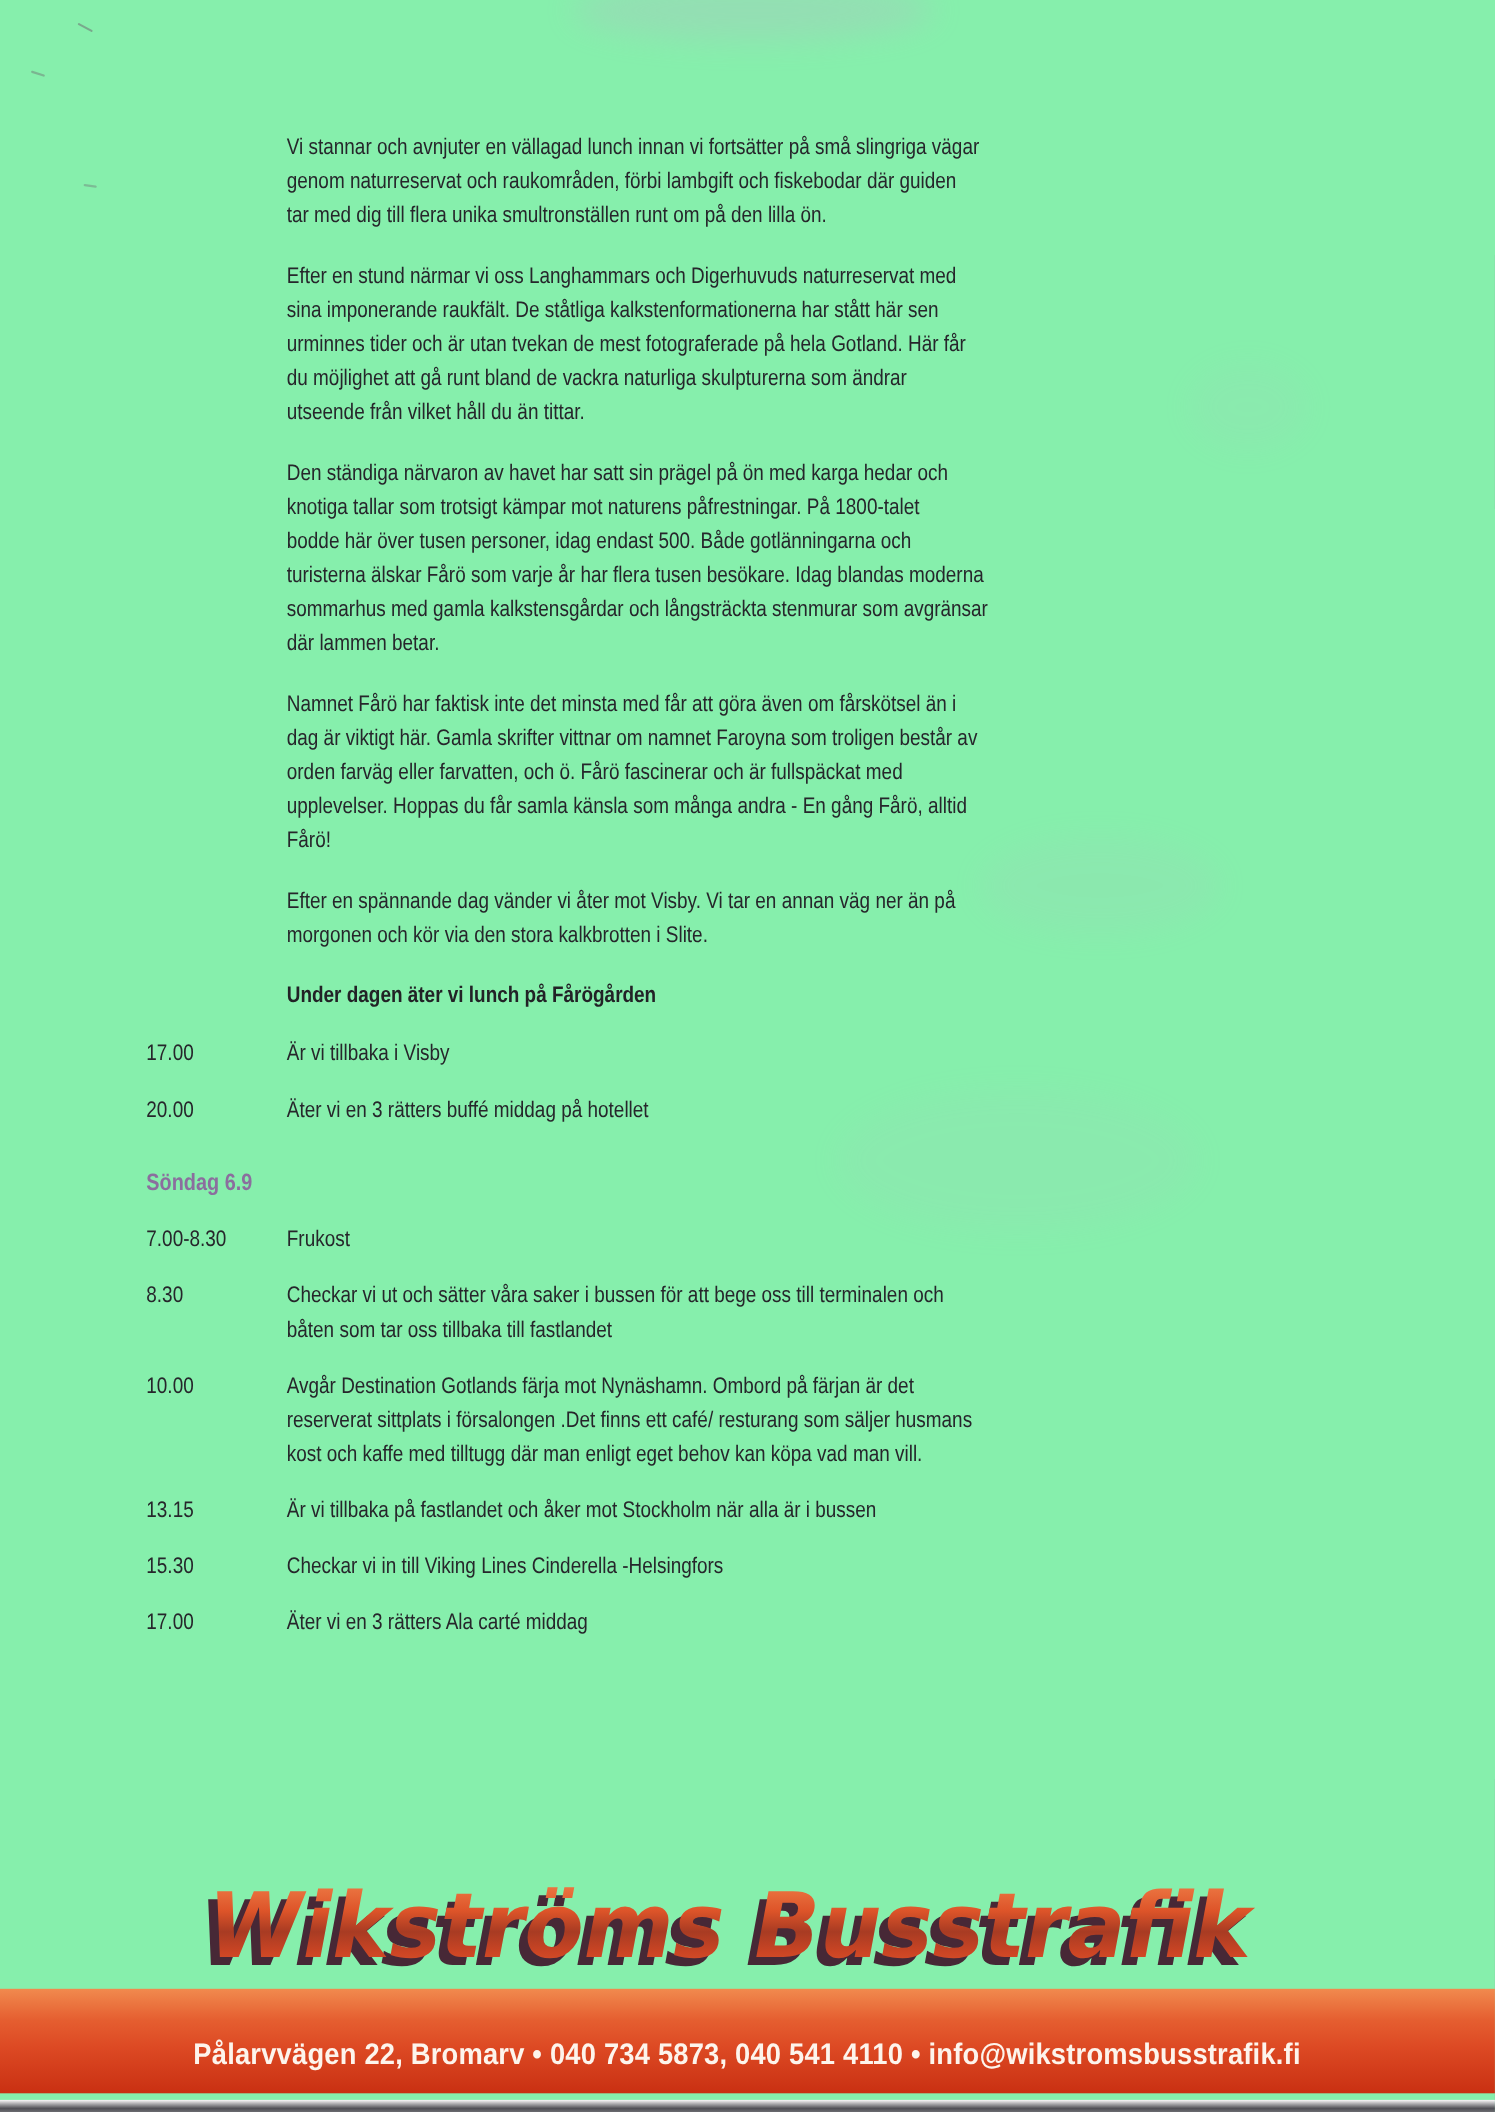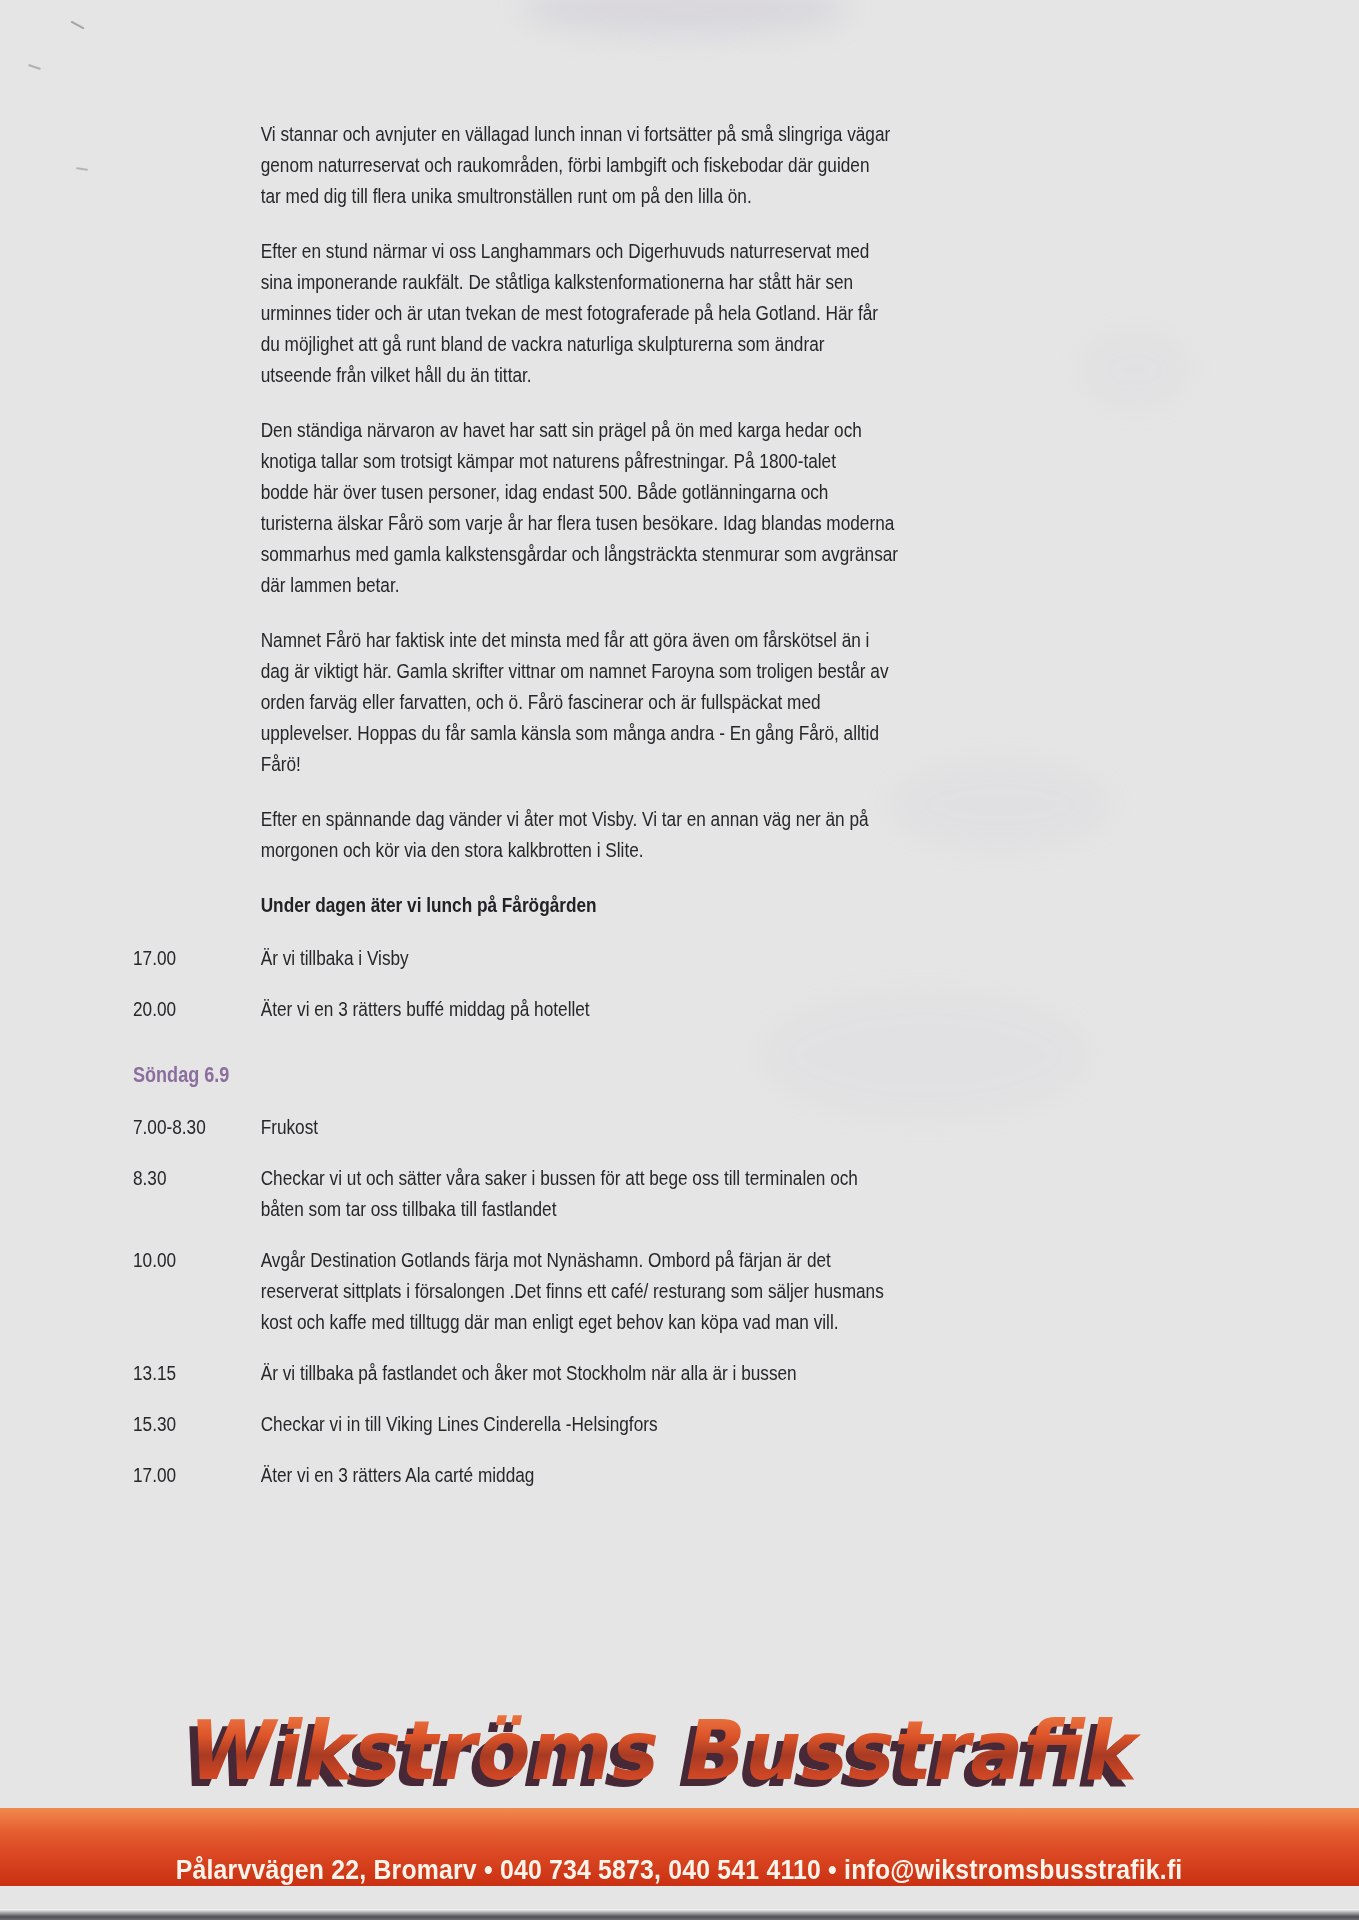--- a/index.html
+++ b/index.html
@@ -1,19 +1,19 @@
 <!DOCTYPE html>
 <html><head>
 <meta charset="utf-8">
 <style>
   html,body{margin:0;padding:0;background:#9a9a9a;}
   .page{
     position:relative;
     width:1359px;height:1920px;
-    background:#e5e5e5;
+    background:#86efac;
     overflow:hidden;
     font-family:"Liberation Sans","DejaVu Sans",sans-serif;
     color:#26262b;
   }
   
   .doc{
     position:absolute;left:133px;top:118px;width:1040px;
     transform:scaleX(0.84);transform-origin:0 0;
     font-size:20.5px;line-height:31px;
   }
@@ -21,24 +21,24 @@
   .note{margin:0 0 22px 152px;white-space:pre;font-weight:bold;color:#222226;}
   .row{display:flex;margin:0 0 20px 0;}
   .row .time{width:152px;flex:0 0 152px;}
   .row .desc{white-space:pre;}
   .day-heading{margin:36px 0 20px 0;color:#8b6e9e;font-size:21.5px;}
   
   .logo-wrap{position:absolute;left:177px;top:1688px;width:965px;height:118px;}
   .logo-wrap svg{display:block;width:100%;height:100%;overflow:visible;}
   
   .footer-bar{
-    position:absolute;left:0;top:1808px;width:1359px;height:78px;
+    position:absolute;left:0;top:1808px;width:1359px;height:95px;
     background:linear-gradient(180deg,#f18a4e 0%,#e9temp 0%,#e55e30 30%,#dd4a24 55%,#c93012 85%,#c32c10 100%);
     background:linear-gradient(180deg,#f18a4e 0%,#e55e30 30%,#dd4a24 55%,#c93012 100%);
-    display:flex;align-items:flex-end;justify-content:center;
+    display:flex;align-items:center;justify-content:center;
   }
   .footer-text{
     margin-top:24px;color:#fdf4ec;font-weight:bold;font-size:27px;letter-spacing:0.2px;
     transform:scaleX(0.92);transform-origin:50% 0;white-space:pre;
   }
   .page-bottom-edge{
     position:absolute;left:0;bottom:0;width:1359px;height:11px;
     background:linear-gradient(180deg,#fbfafb 0%,#a5a5a8 35%,#515157 70%,#6b6b70 100%);
   }
   

